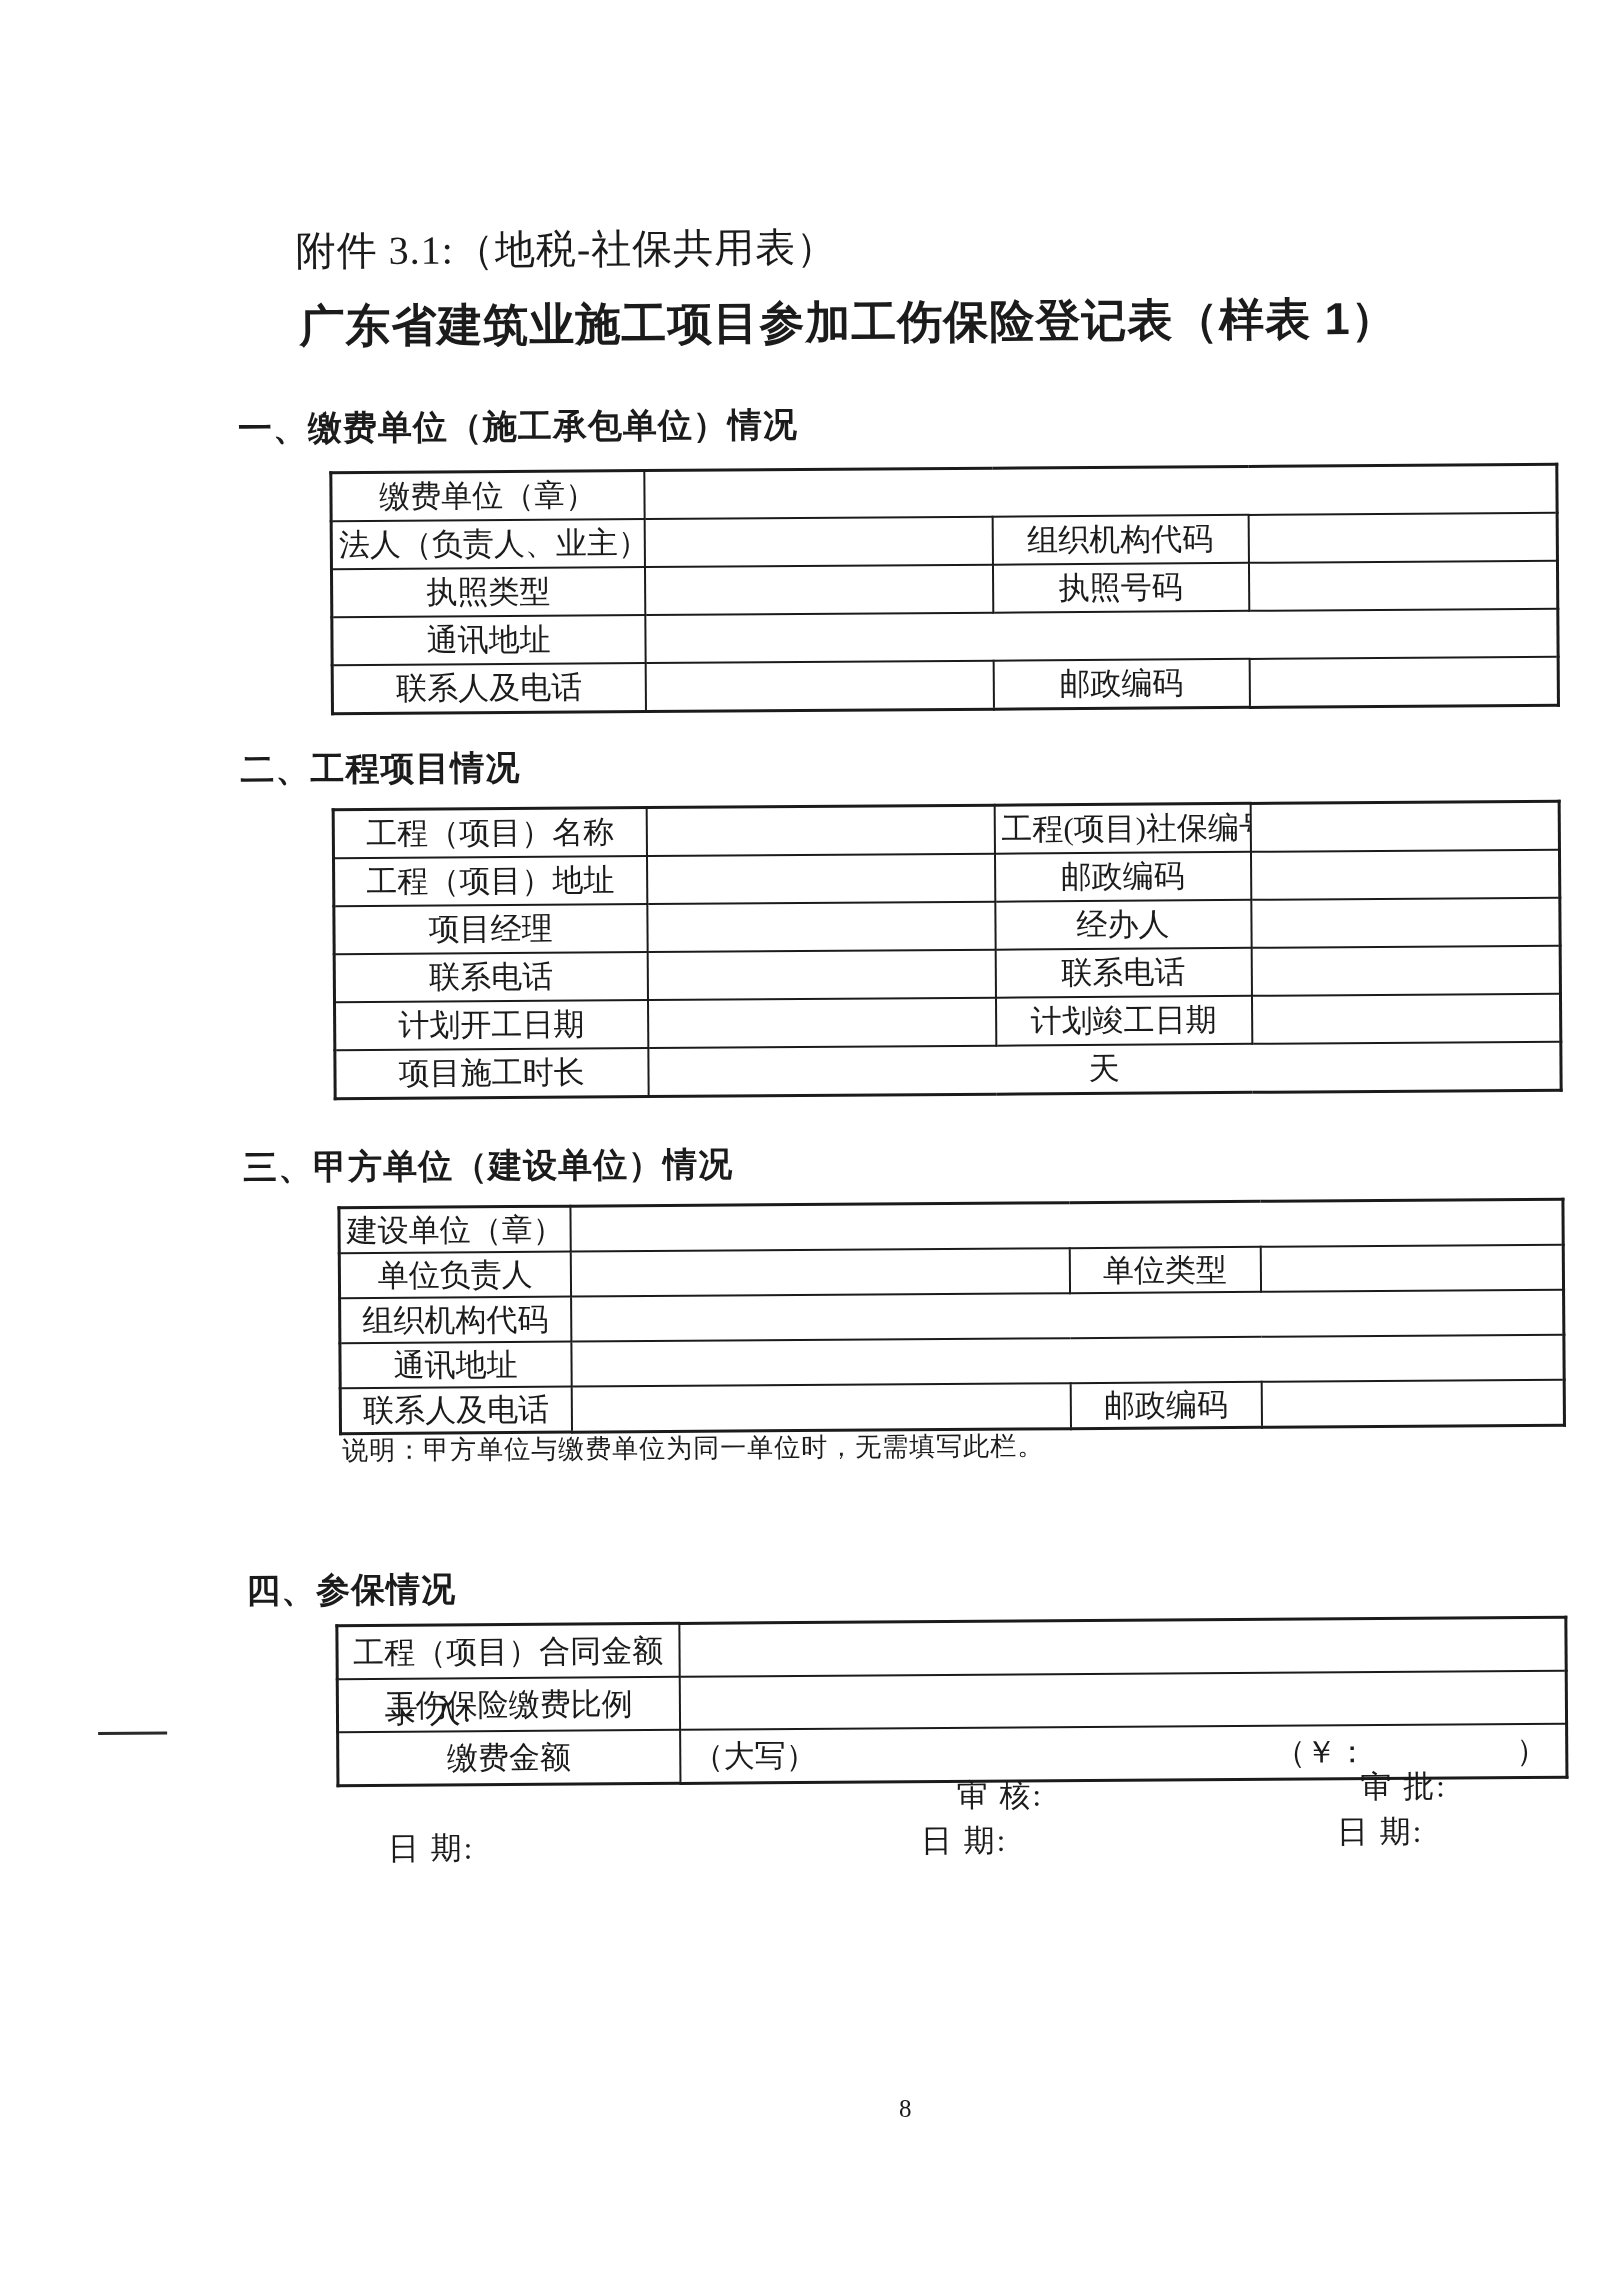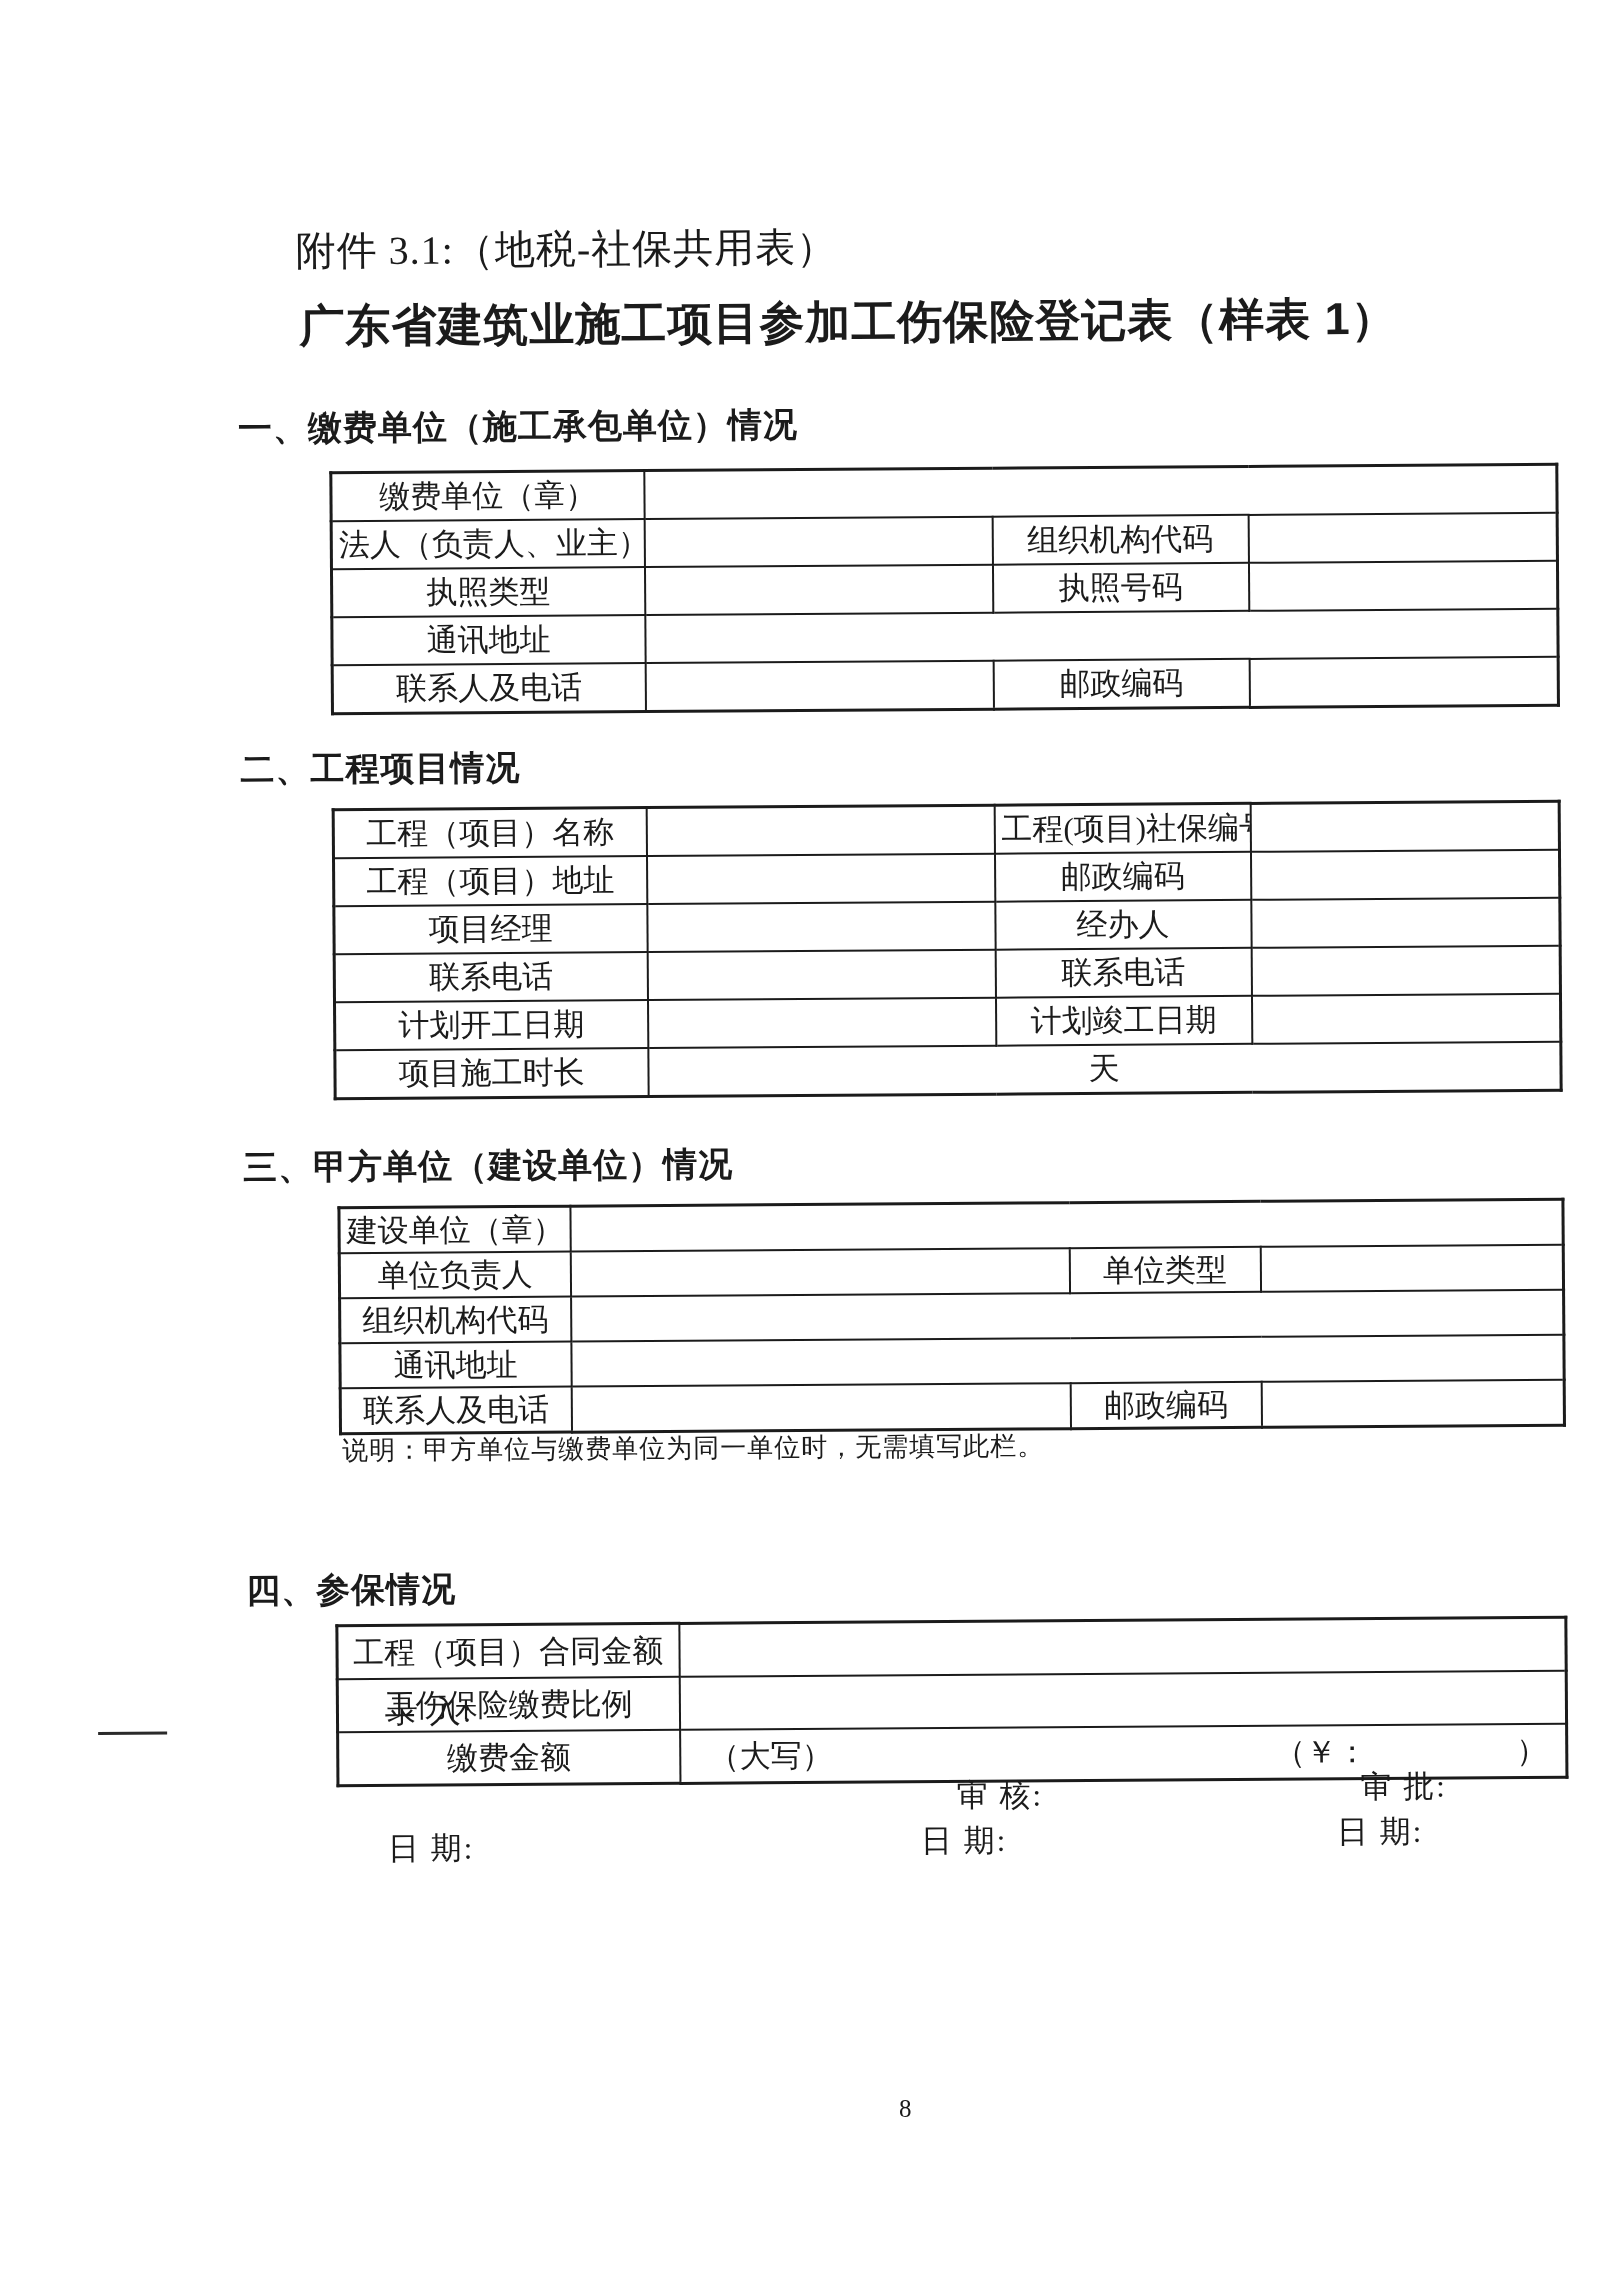--- a/index.html
+++ b/index.html
@@ -36,21 +36,21 @@
   .t1 td{height:46px;}
   .t2{left:334px;top:805px;width:1227px;}
   .t2 td{height:46px;}
   .t3{left:337px;top:1203px;width:1224px;}
   .t3 td{height:43px;}
   .t4{left:332px;top:1621px;width:1229px;}
   .t4 td{height:51px;}
 
   .amt{position:relative;}
   .amt span{position:absolute;top:50%;transform:translateY(-50%);font-size:31px;}
-  .amt .daxie{left:28px;}
+  .amt .daxie{left:12px;}
   .amt .yopen{left:594px;}
   .amt .yclose{right:18px;}
 
   .note{position:absolute;left:340px;top:1430px;font-size:26px;letter-spacing:1px;}
 
   .sig{position:absolute;font-size:31px;letter-spacing:2px;}
   #sig-entry{left:383px;top:1688px;}
   #sig-entry-date{left:383px;top:1825px;}
   #sig-review{left:952px;top:1776px;}
   #sig-review-date{left:916px;top:1821px;}

